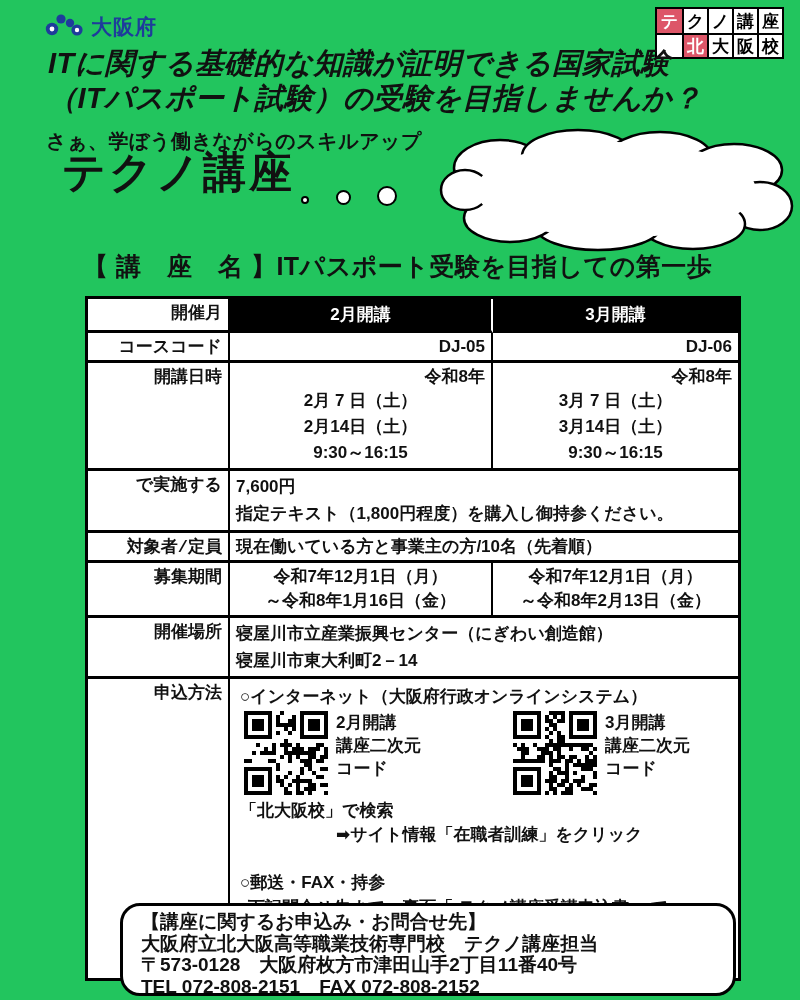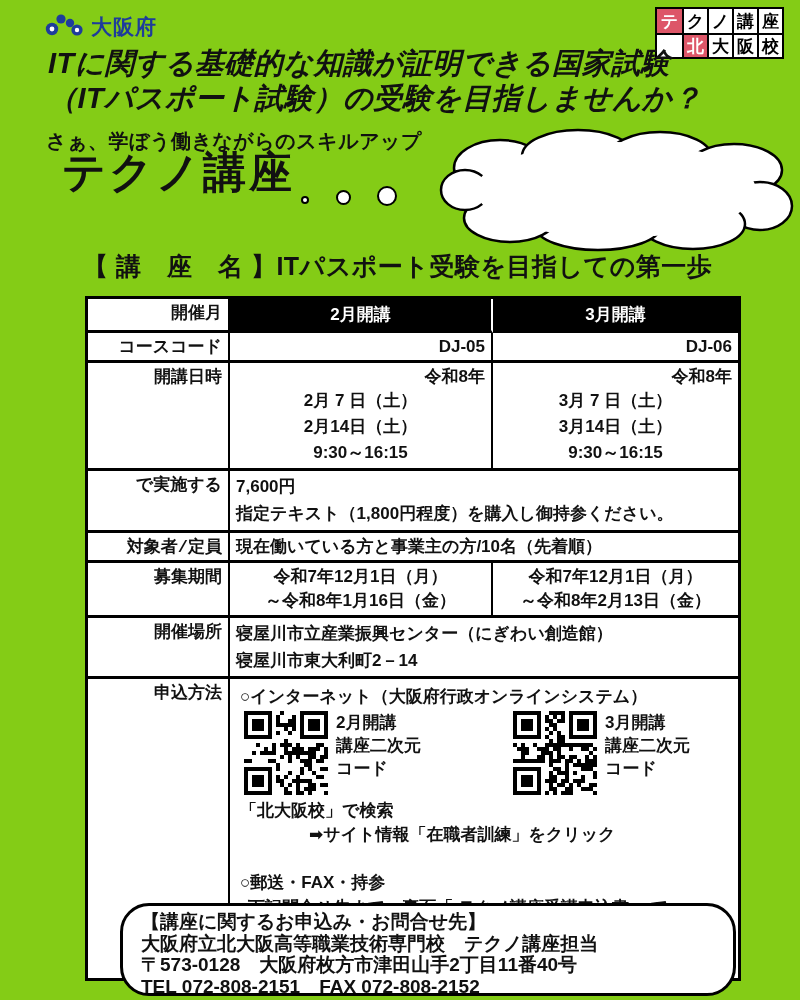--- a/index.html
+++ b/index.html
@@ -1,18 +1,18 @@
 <!DOCTYPE html>
 <html lang="ja"><head>
 <meta charset="utf-8">
 <style>
   * { box-sizing: border-box; margin: 0; padding: 0; }
   html,body { background:#fff; }
   body { font-family: "Liberation Sans", "DejaVu Sans", sans-serif; }
-  .page { position: relative; width: 800px; height: 1000px; background:#84cc16; overflow: hidden; color:#111; }
+  .page { position: relative; width: 800px; height: 1000px; background:#22c55e; overflow: hidden; color:#111; }
 
   
   .logo { position:absolute; left:44px; top:10px; display:flex; align-items:center; gap:7px; }
   .logo-label { color:#1e3c9b; font-size:21px; font-weight:600; letter-spacing:1px; }
 
   
   .badge { position:absolute; left:655px; top:7px; display:grid; grid-template-columns:repeat(5,25px); grid-auto-rows:24px; border:2px solid #000; background:#fff; }
   .badge-cell { display:flex; align-items:center; justify-content:center; font-size:17px; font-weight:bold; border-left:2px solid #000; border-top:2px solid #000; color:#000; background:#fff; }
   .badge-cell:nth-child(-n+5){ border-top:none; }
   .badge-cell:nth-child(5n+1){ border-left:none; }
@@ -47,26 +47,26 @@
   .period-line { text-align:center; line-height:24px; }
 
   .apply-cell { padding:6px 8px 8px 10px !important; }
   .apply-line { line-height:24px; }
   .qr-row { display:flex; align-items:flex-start; margin:2px 0 4px 4px; }
   .qr-group { display:flex; gap:8px; }
   .qr-group.second { margin-left:92px; }
   .qr-box { width:84px; height:84px; }
   .qr-label { font-size:17px; line-height:23px; }
   .search-line { margin-top:2px; }
-  .arrow-line { margin-left:69px; }
+  .arrow-line { margin-left:96px; }
   .postal-head { margin-top:24px; }
   .postal-line { margin-left:8px; line-height:25px; }
 
   
-  .footer-box { position:absolute; left:120px; top:903px; width:616px; height:93px; border:3px solid #000; border-radius:29px; padding:5px 0 0 18px; font-size:19px; font-weight:bold; line-height:21.5px; background:#fff; }
+  .footer-box { position:absolute; left:120px; top:903px; width:616px; height:93px; border:3px solid #000; border-radius:20px; padding:5px 0 0 18px; font-size:19px; font-weight:bold; line-height:21.5px; background:#fff; }
   .footer-line { white-space:nowrap; }
 </style>
 </head>
 <body>
 
 <div class="page">
 
   <div class="logo">
     <span>
       <svg width="40" height="30" viewBox="0 0 40 30">

